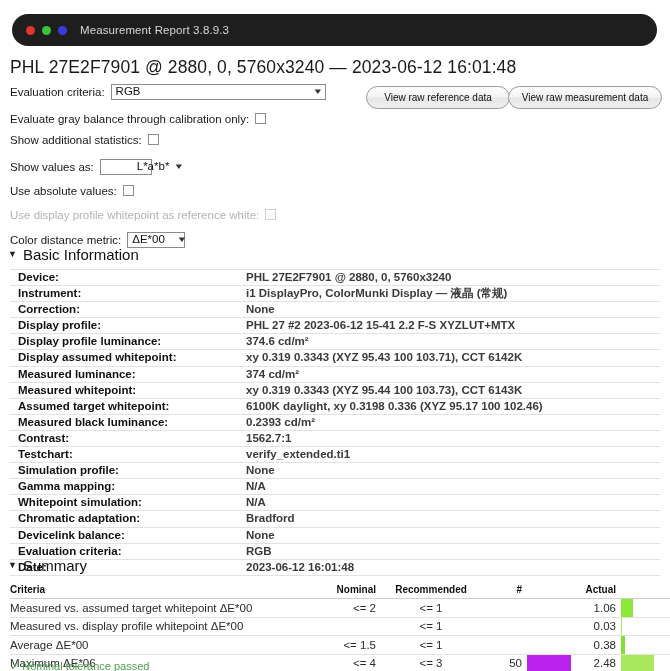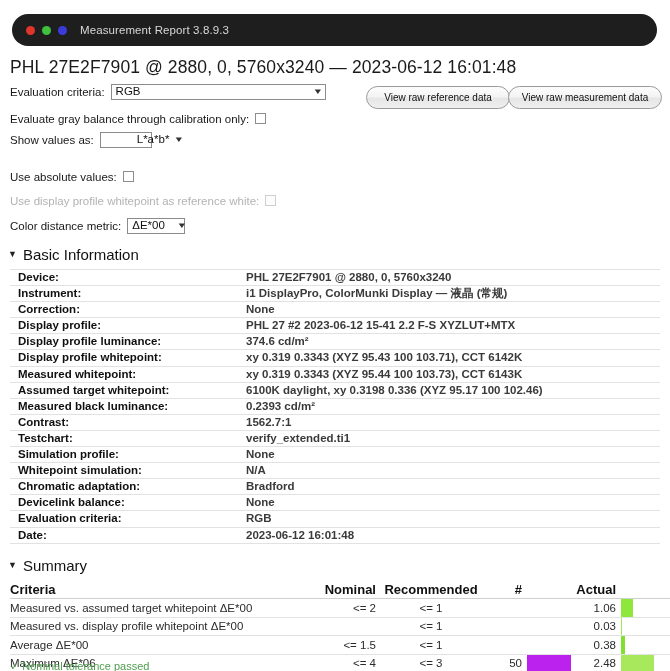--- a/index.html
+++ b/index.html
@@ -168,21 +168,21 @@
   #summary-table {
     position: absolute;
     left: 10px; top: 580px;
     width: 650px;
     border-collapse: collapse;
     font-size: 11.5px;
     table-layout: fixed;
   }
   #summary-table th {
     font-weight: bold;
-    font-size: 13px;
+    font-size: 10px;
     color: #101010;
     height: 18px;
     padding: 0;
     border-bottom: 1px solid #cfcfcf;
     vertical-align: middle;
     white-space: nowrap;
   }
   #summary-table td {
     height: 17.5px;
     padding: 0;
@@ -250,30 +250,34 @@
       <span class="caret">▼</span>
     </span>
   </div>
 
   <div class="opt-row" style="margin-top:6px;">
     <span class="opt-label">Evaluate gray balance through calibration only:</span>
     <span class="cbx"></span>
   </div>
 
 
-
-  <div class="opt-row" style="margin-top:0;">
+  <div class="opt-row">
+    <span class="opt-label">Show additional statistics:</span>
+    <span class="cbx"></span>
+  </div>
+
+  <div class="opt-row" style="margin-top:6px;">
     <span class="opt-label">Show values as:</span>
     <span class="sel" id="sel-show-values">
       <span class="sel-val">L*a*b*</span>
       <span class="caret">▼</span>
     </span>
   </div>
 
-  <div class="opt-row" style="margin-top:16px;">
+  <div class="opt-row" style="margin-top:3px;">
     <span class="opt-label">Use absolute values:</span>
     <span class="cbx"></span>
   </div>
 
   <div class="opt-row" style="margin-top:3px;">
     <span class="opt-label disabled">Use display profile whitepoint as reference white:</span>
     <span class="cbx disabled"></span>
   </div>
 
   <div class="opt-row" style="margin-top:4px;">
@@ -309,22 +313,26 @@
       </tr>
       <tr>
         <td class="k">Display profile:</td>
         <td class="v">PHL 27 #2 2023-06-12 15-41 2.2 F-S XYZLUT+MTX</td>
       </tr>
       <tr>
         <td class="k">Display profile luminance:</td>
         <td class="v">374.6 cd/m²</td>
       </tr>
       <tr>
-        <td class="k">Display profile whitepoint:</td>
+        <td class="k">Display assumed whitepoint:</td>
         <td class="v">xy 0.319 0.3343 (XYZ 95.43 100 103.71), CCT 6142K</td>
+      </tr>
+      <tr>
+        <td class="k">Measured luminance:</td>
+        <td class="v">374 cd/m²</td>
       </tr>
       <tr>
         <td class="k">Measured whitepoint:</td>
         <td class="v">xy 0.319 0.3343 (XYZ 95.44 100 103.73), CCT 6143K</td>
       </tr>
       <tr>
         <td class="k">Assumed target whitepoint:</td>
         <td class="v">6100K daylight, xy 0.3198 0.336 (XYZ 95.17 100 102.46)</td>
       </tr>
       <tr>
@@ -335,20 +343,24 @@
         <td class="k">Contrast:</td>
         <td class="v">1562.7:1</td>
       </tr>
       <tr>
         <td class="k">Testchart:</td>
         <td class="v">verify_extended.ti1</td>
       </tr>
       <tr>
         <td class="k">Simulation profile:</td>
         <td class="v">None</td>
+      </tr>
+      <tr>
+        <td class="k">Gamma mapping:</td>
+        <td class="v">N/A</td>
       </tr>
       <tr>
         <td class="k">Whitepoint simulation:</td>
         <td class="v">N/A</td>
       </tr>
       <tr>
         <td class="k">Chromatic adaptation:</td>
         <td class="v">Bradford</td>
       </tr>
       <tr>

